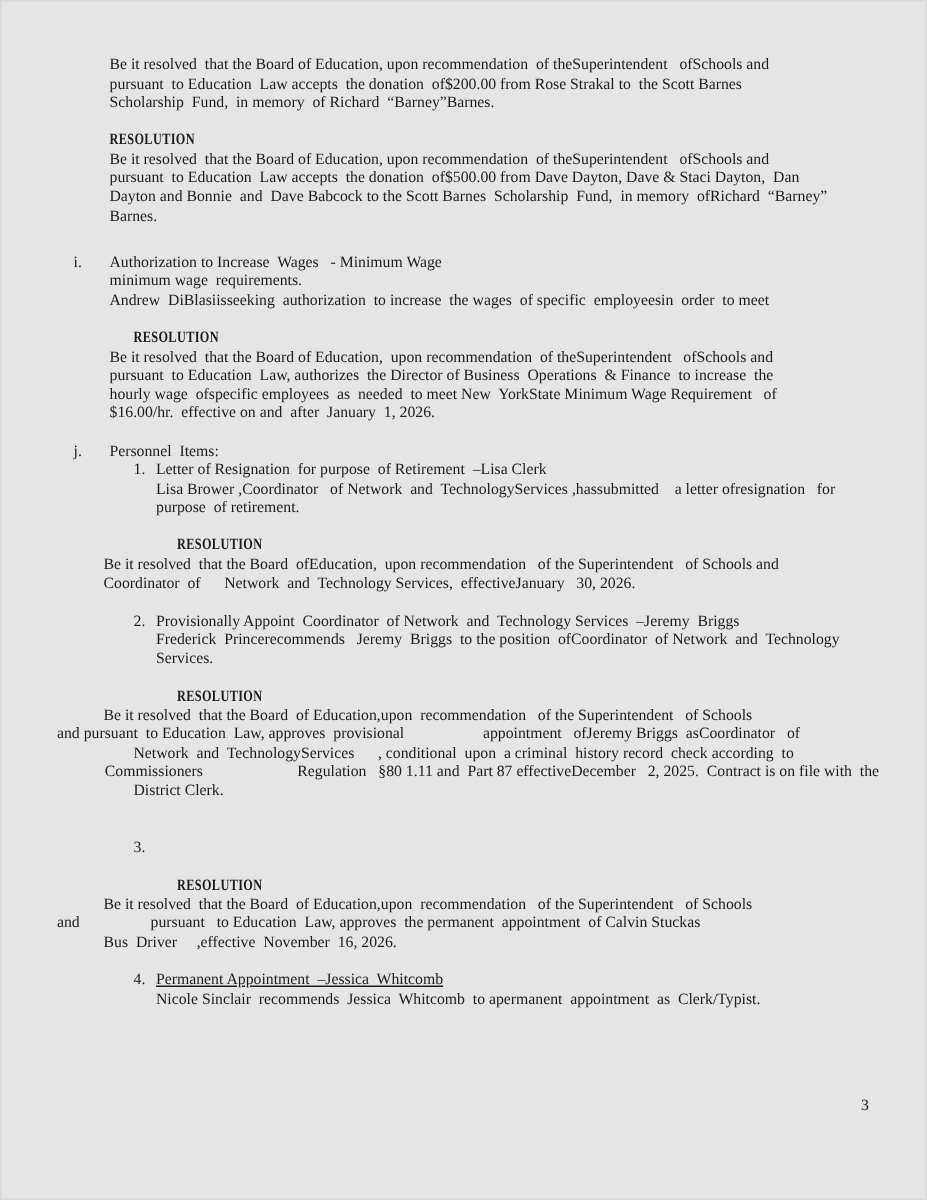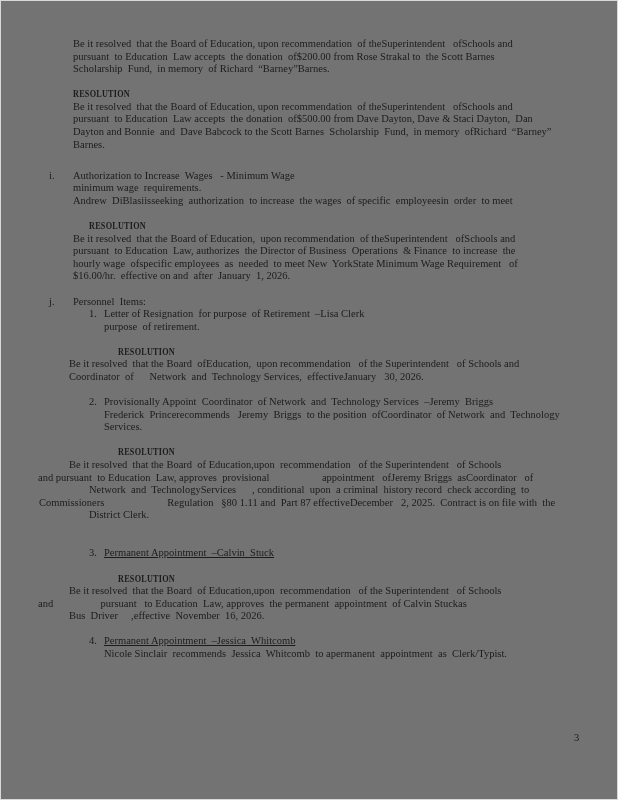--- a/index.html
+++ b/index.html
@@ -1,33 +1,33 @@
 <!DOCTYPE html>
 <html><head>
 <meta charset="utf-8">
 <style>
   html,body{margin:0;padding:0;background:#ffffff;}
   .page{
     position:relative;
     width:618px;height:800px;
     box-sizing:border-box;
-    background:#737373;
+    background:#e5e5e5;
     border:1px solid #d9d9d9;
     overflow:hidden;
     font-family:"Liberation Serif","DejaVu Serif",serif;
     color:#1c1c1c;
     padding-top:37px;
   }
   .line{
     white-space:pre;
     font-size:10.5px;
     line-height:12.6px;
   }
   
-  .in23{padding-left:38px;}
+  .in23{padding-left:38px;text-align:center;}
   .in37{padding-left:37px;}
   .in68{padding-left:68px;}
   .in72{padding-left:72px;}
   .in88{padding-left:88px;}
   .in103{padding-left:103px;}
   .in117{padding-left:117px;}
   
   .hang{display:flex;}
   .hang .lbl{flex:0 0 auto;}
   .hang-i{padding-left:48px;}
@@ -89,20 +89,21 @@
   </div>
 
   <div class="line hang hang-i mt12">
     <span class="lbl">j.</span><span>Personnel  Items:</span>
   </div>
 
   <div>
     <div class="line hang hang-num">
       <span class="lbl">1.</span><span>Letter of Resignation  for purpose  of Retirement  –Lisa Clerk</span>
     </div>
+    <div class="line in103">Lisa Brower ,Coordinator   of Network  and  TechnologyServices ,hassubmitted    a letter ofresignation   for</div>
     <div class="line in103">purpose  of retirement.</div>
   </div>
 
   <div>
     <div class="line in117 mt12"><span class="res-txt">RESOLUTION</span></div>
     <div class="line in68">Be it resolved  that the Board  ofEducation,  upon recommendation   of the Superintendent   of Schools and</div>
     <div class="line in68">Coordinator  of      Network  and  Technology Services,  effectiveJanuary   30, 2026.</div>
   </div>
 
   <div>
@@ -117,21 +118,21 @@
     <div class="line in117 mt12"><span class="res-txt">RESOLUTION</span></div>
     <div class="line in68">Be it resolved  that the Board  of Education,upon  recommendation   of the Superintendent   of Schools</div>
     <div class="line in37">and pursuant  to Education  Law, approves  provisional                    appointment   ofJeremy Briggs  asCoordinator   of</div>
     <div class="line in88">Network  and  TechnologyServices      , conditional  upon  a criminal  history record  check according  to</div>
     <div class="line in23">Commissioners                        Regulation   §80 1.11 and  Part 87 effectiveDecember   2, 2025.  Contract is on file with  the</div>
     <div class="line in88">District Clerk.</div>
   </div>
 
   <div>
     <div class="line hang hang-num mt25">
-      <span class="lbl">3.</span><span class="u">Permanent Appointment  –Calvin  Stuck</span>
+      <span class="lbl">3.</span>
     </div>
   </div>
 
   <div>
     <div class="line in117 mt12"><span class="res-txt">RESOLUTION</span></div>
     <div class="line in68">Be it resolved  that the Board  of Education,upon  recommendation   of the Superintendent   of Schools</div>
     <div class="line in37">and                  pursuant   to Education  Law, approves  the permanent  appointment  of Calvin Stuckas</div>
     <div class="line in68">Bus  Driver     ,effective  November  16, 2026.</div>
   </div>
 

